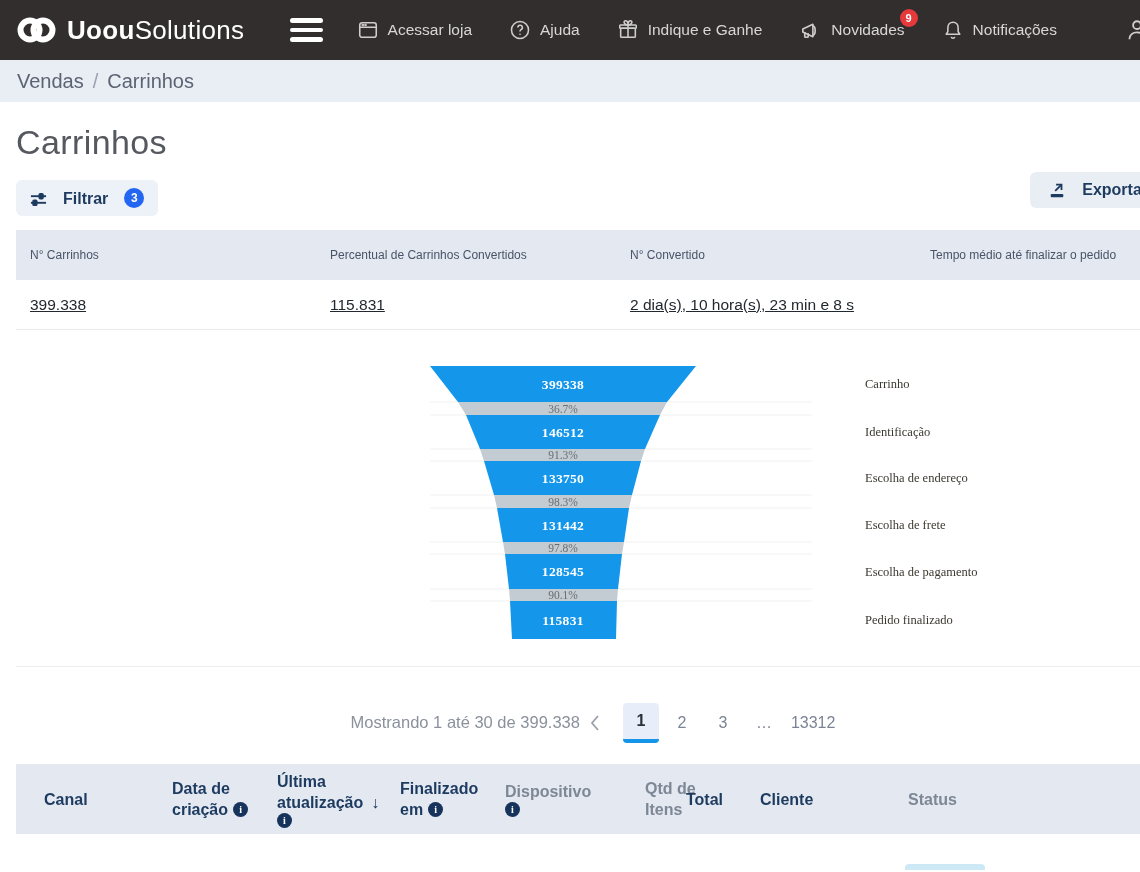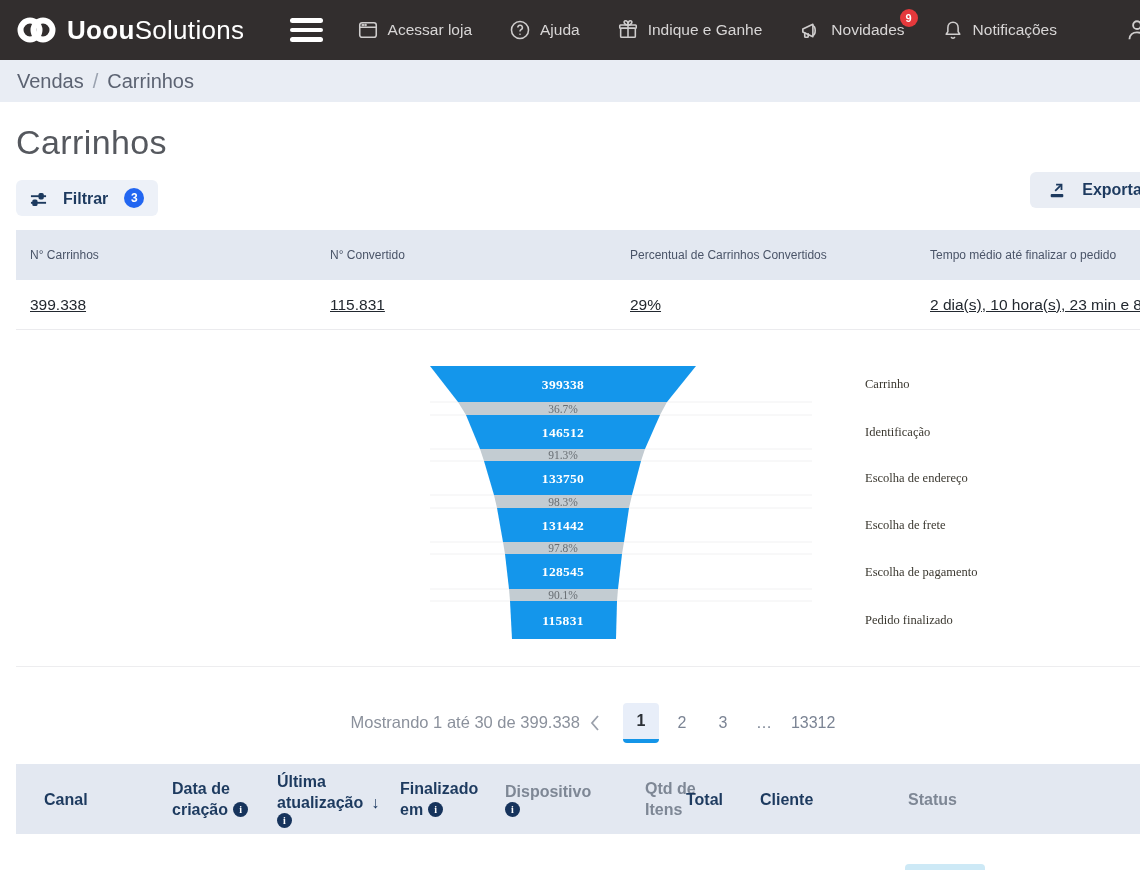--- a/index.html
+++ b/index.html
@@ -196,28 +196,27 @@
       <path d="M15 10 V4 H9" fill="none"></path>
       <rect x="3" y="14.5" width="14" height="3.5" rx="1" fill="#1d3a5f" stroke="none"></rect>
     </svg>
     <span>Exportar</span>
   </button>
 </div>
 
 <div class="summary">
   <div class="sum-row sum-head">
     <div class="sum-cell">N° Carrinhos</div>
+    <div class="sum-cell">Percentual de Carrinhos Convertidos</div>
     <div class="sum-cell">N° Convertido</div>
-    <div class="sum-cell">Percentual de Carrinhos Convertidos</div>
     <div class="sum-cell last">Tempo médio até finalizar o pedido</div>
   </div>
   <div class="sum-row sum-vals">
     <div class="sum-cell">399.338</div>
     <div class="sum-cell">115.831</div>
-    <div class="sum-cell">29%</div>
     <div class="sum-cell last">2 dia(s), 10 hora(s), 23 min e 8 s</div>
   </div>
 </div>
 
 <div class="chart-section">
   <svg id="funnel-svg" width="1140" height="306" viewBox="0 0 1140 306">
       <line x1="430" y1="42" x2="812" y2="42" stroke="#f1f1f2" stroke-width="1"></line>
       <line x1="430" y1="55" x2="812" y2="55" stroke="#f1f1f2" stroke-width="1"></line>
       <line x1="430" y1="89" x2="812" y2="89" stroke="#f1f1f2" stroke-width="1"></line>
       <line x1="430" y1="101" x2="812" y2="101" stroke="#f1f1f2" stroke-width="1"></line>

